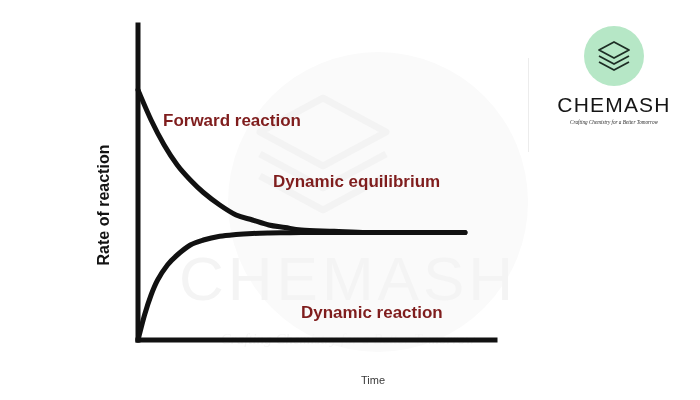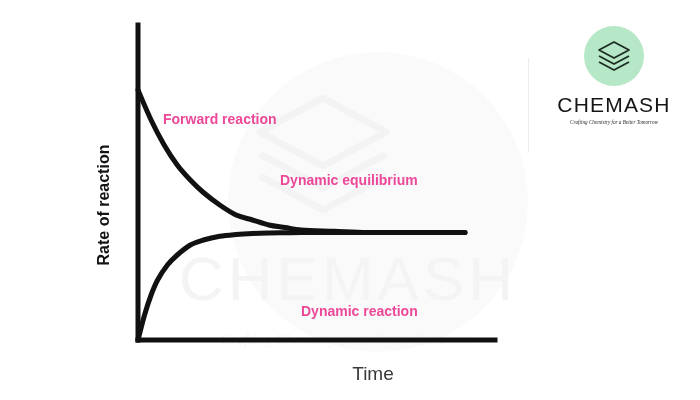--- a/index.html
+++ b/index.html
@@ -66,49 +66,49 @@
     position: absolute;
     left: 0; top: 0;
     width: 700px; height: 400px;
   }
 
   
   .lbl {
     position: absolute;
     font-family: "Liberation Sans", sans-serif;
     font-weight: bold;
-    font-size: 14px;
-    color: #ec4899;
+    font-size: 17px;
+    color: #7f1d1d;
     white-space: nowrap;
   }
   #lbl-forward  { left: 163px; top: 111px; }
-  #lbl-dynamic  { left: 280px; top: 172px; }
+  #lbl-dynamic  { left: 273px; top: 172px; }
   #lbl-backward { left: 301px; top: 303px; }
 
   #ylabel {
     position: absolute;
     left: -6px;
     top: 196px;
     width: 220px;
     text-align: center;
     transform: rotate(-90deg);
     transform-origin: 50% 50%;
     font-family: "Liberation Sans", sans-serif;
     font-weight: bold;
     font-size: 16px;
     color: #141414;
     white-space: nowrap;
   }
   #xlabel {
     position: absolute;
-    left: 288px; top: 363px;
+    left: 288px; top: 374px;
     width: 170px;
     text-align: center;
     font-family: "Liberation Sans", sans-serif;
-    font-size: 19px;
+    font-size: 11px;
     color: #3a3a3a;
   }
 
   
   #logo-divider {
     position: absolute;
     left: 528px; top: 58px;
     width: 1px; height: 94px;
     background: #ececec;
   }

